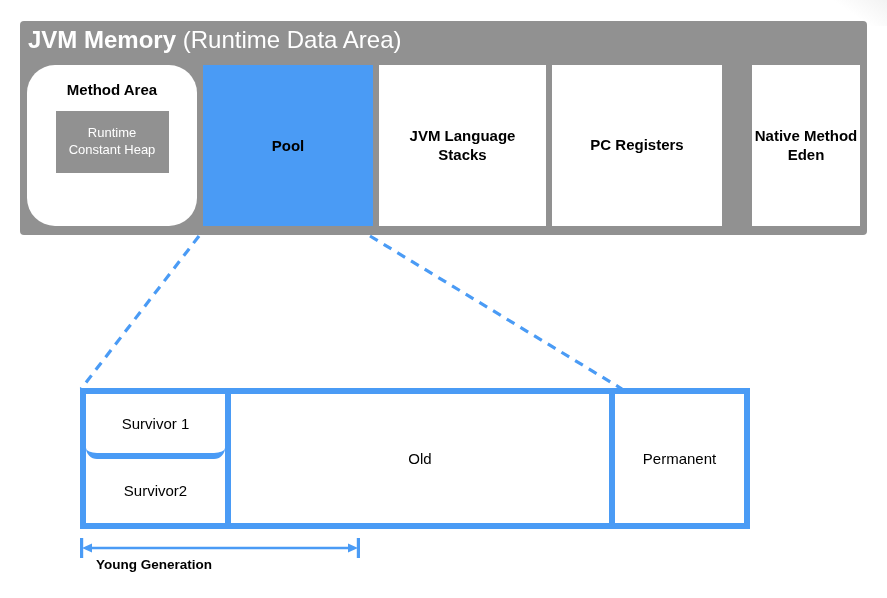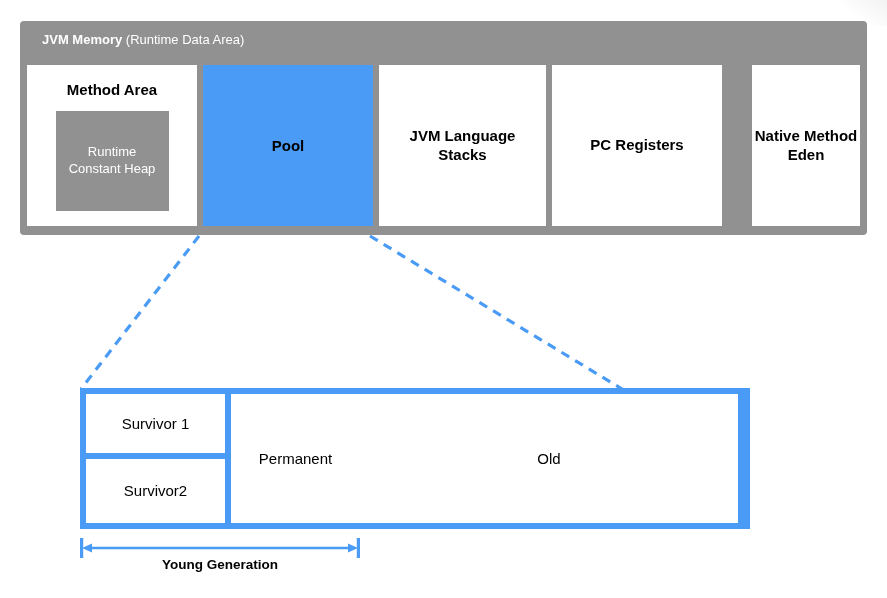--- a/index.html
+++ b/index.html
@@ -36,25 +36,24 @@
     width: 847px;
     height: 214px;
     background: #919191;
     border-radius: 4px;
     box-sizing: border-box;
     padding: 0;
   }
   .jvm-header {
     height: 37px;
     line-height: 37px;
-    padding-left: 14px;
+    padding-left: 8px;
     color: #ffffff;
-    font-size: 13px;
+    font-size: 24px;
     white-space: nowrap;
-    margin-left: 8px;
   }
   .jvm-header .title-strong {
     font-weight: bold;
   }
   .jvm-header .title-rest {
     font-weight: normal;
   }
 
   .jvm-row {
     position: absolute;
@@ -73,37 +72,38 @@
     justify-content: center;
     text-align: center;
     font-size: 15px;
     box-sizing: border-box;
     position: relative;
   }
   .jvm-cell.method-area {
     flex: 0 0 170px;
     justify-content: flex-start;
     padding-top: 16px;
+    border-radius: 28px;
   }
   .jvm-cell.heap {
     flex: 0 0 170px;
     background: #4a9bf5;
   }
   .jvm-cell.stacks  { flex: 0 0 167px; }
   .jvm-cell.pc      { flex: 0 0 170px; }
   .jvm-cell.native  { flex: 1 1 auto; margin-left: 24px; }
 
   .method-area-label {
     font-weight: bold;
     font-size: 15px;
     margin-bottom: 13px;
   }
   .rcp-box {
     width: 113px;
-    height: 100px;
+    height: 62px;
     background: #919191;
     color: #ffffff;
     font-size: 13px;
     line-height: 1.28;
     display: flex;
     align-items: center;
     justify-content: center;
     text-align: center;
     font-weight: normal;
   }
@@ -165,43 +165,44 @@
     display: flex;
     align-items: center;
     justify-content: center;
     text-align: center;
     font-size: 15px;
     background: #ffffff;
     box-sizing: border-box;
   }
   .hd-surv.top {
     border-bottom: 6px solid #4a9bf5;
+    border-radius: 11px;
   }
   .hd-old {
     flex: 1 1 auto;
     border-right: 6px solid #4a9bf5;
   }
   .hd-perm {
     flex: 0 0 129px;
   }
 
   
   .young-gen {
     position: absolute;
     left: 80px;
     top: 537px;
     width: 280px;
     height: 46px;
   }
   .young-gen-label {
     position: absolute;
-    left: 0;
+    left: 16px;
     top: 20px;
     width: 280px;
-    text-align: center;
+    text-align: left;
     font-size: 13.5px;
     font-weight: bold;
     color: #000000;
   }
 </style>
 </head>
 <body>
 
 <div class="corner-artifact"></div>
 
@@ -258,26 +259,26 @@
 
   <div class="hd-survivors">
     <div class="hd-surv top">
       <span>Survivor 1</span>
     </div>
     <div class="hd-surv">
       <span>Survivor2</span>
     </div>
   </div>
 
+  <div class="hd-cell hd-old">
+    <span>Old</span>
+  </div>
+
   <div class="hd-cell hd-perm">
     <span>Permanent</span>
-  </div>
-
-  <div class="hd-cell hd-old">
-    <span>Old</span>
   </div>
 
 </div>
 
 <div class="young-gen">
   <svg width="280" height="22" viewBox="0 0 280 22">
     <line x1="1.6" y1="1" x2="1.6" y2="21" stroke="#4a9bf5" stroke-width="3.2"></line>
     <line x1="278.4" y1="1" x2="278.4" y2="21" stroke="#4a9bf5" stroke-width="3.2"></line>
     <line x1="9" y1="11" x2="271" y2="11" stroke="#4a9bf5" stroke-width="2.4"></line>
     <polygon points="2,11 12,6.5 12,15.5" fill="#4a9bf5"></polygon>

